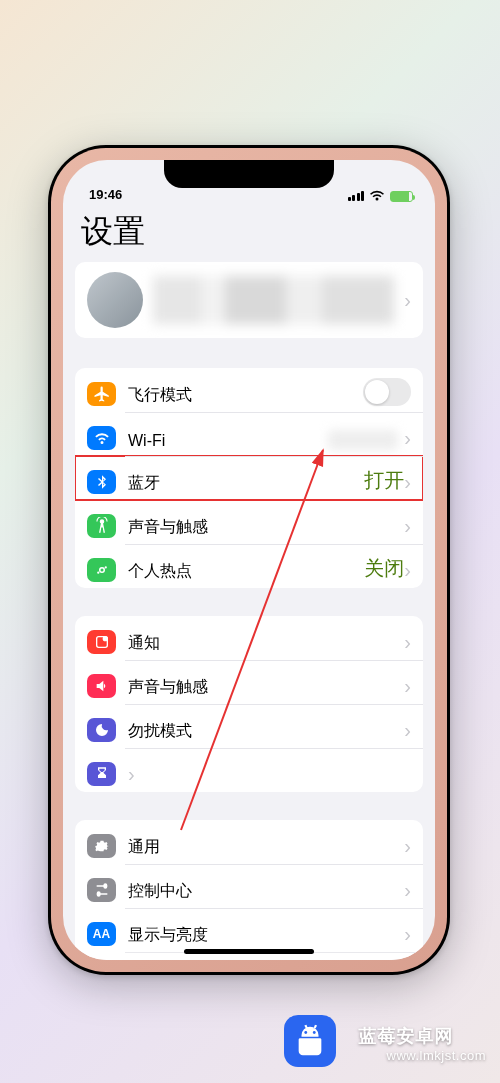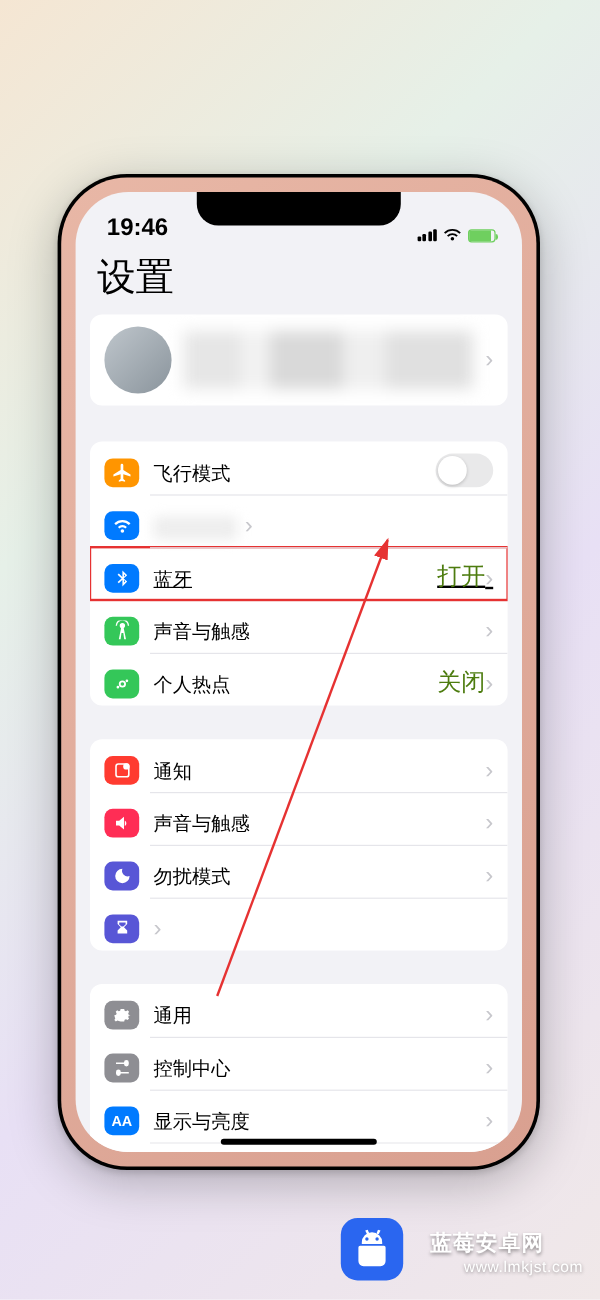--- a/index.html
+++ b/index.html
@@ -46,21 +46,21 @@
     border-bottom-left-radius: 18px;
     border-bottom-right-radius: 18px;
     z-index: 10;
   }
   .statusbar {
     height: 44px;
     display: flex;
     align-items: flex-end;
     justify-content: space-between;
     padding: 0 22px 2px 26px;
-    font-size: 20px;
+    font-size: 13px;
     font-weight: 600;
     color: #000;
   }
   .status-right { display: flex; align-items: center; gap: 5px; }
   .bars { display: flex; align-items: flex-end; gap: 1.5px; }
   .bars span { width: 3px; background: #000; border-radius: 1px; }
   .bars span:nth-child(1){height:4px}
   .bars span:nth-child(2){height:6px}
   .bars span:nth-child(3){height:8px}
   .bars span:nth-child(4){height:10px}
@@ -171,21 +171,20 @@
     background: #eee;
     filter: blur(5px);
     border-radius: 4px;
     margin-right: 6px;
   }
   .highlight {
     outline: 2px solid #e63232;
     outline-offset: -1px;
     position: relative;
     z-index: 2;
-    text-decoration: underline;
   }
   .arrow-svg {
     position: absolute;
     pointer-events: none;
     z-index: 5;
   }
   .home-indicator {
     position: absolute;
     bottom: 6px;
     left: 50%;
@@ -269,20 +268,21 @@
         </div>
         <span class="label">飞行模式</span>
         <div class="switch"></div>
       </div>
       <div class="row">
         <div class="icon" style="background:#007aff">
           <svg width="18" height="18" viewBox="0 0 24 24">
               <path fill="#fff" d="M12 20a2 2 0 100-4 2 2 0 000 4zm-5-6.5a7 7 0 0110 0l-1.8 1.8a4.5 4.5 0 00-6.4 0L7 13.5zM3 9.5a12.7 12.7 0 0118 0l-1.8 1.8a10.2 10.2 0 00-14.4 0L3 9.5z"></path>
             </svg>
         </div>
+        <span class="label">Wi-Fi</span>
         <div class="wifi-blur"></div>
         <span class="chevron">›</span>
       </div>
       <div class="row highlight">
         <div class="icon" style="background:#007aff">
           <svg width="16" height="18" viewBox="0 0 24 24">
               <path fill="#fff" d="M12 2l6 6-4.5 4L18 16l-6 6V13.8L7.5 18 6 16.5l5-4.5-5-4.5L7.5 6 12 10.2V2zm2 4.8V10l1.6-1.6L14 6.8zm0 10.4l1.6-1.6L14 14v3.2z"></path>
             </svg>
         </div>
         <span class="label">蓝牙</span>

